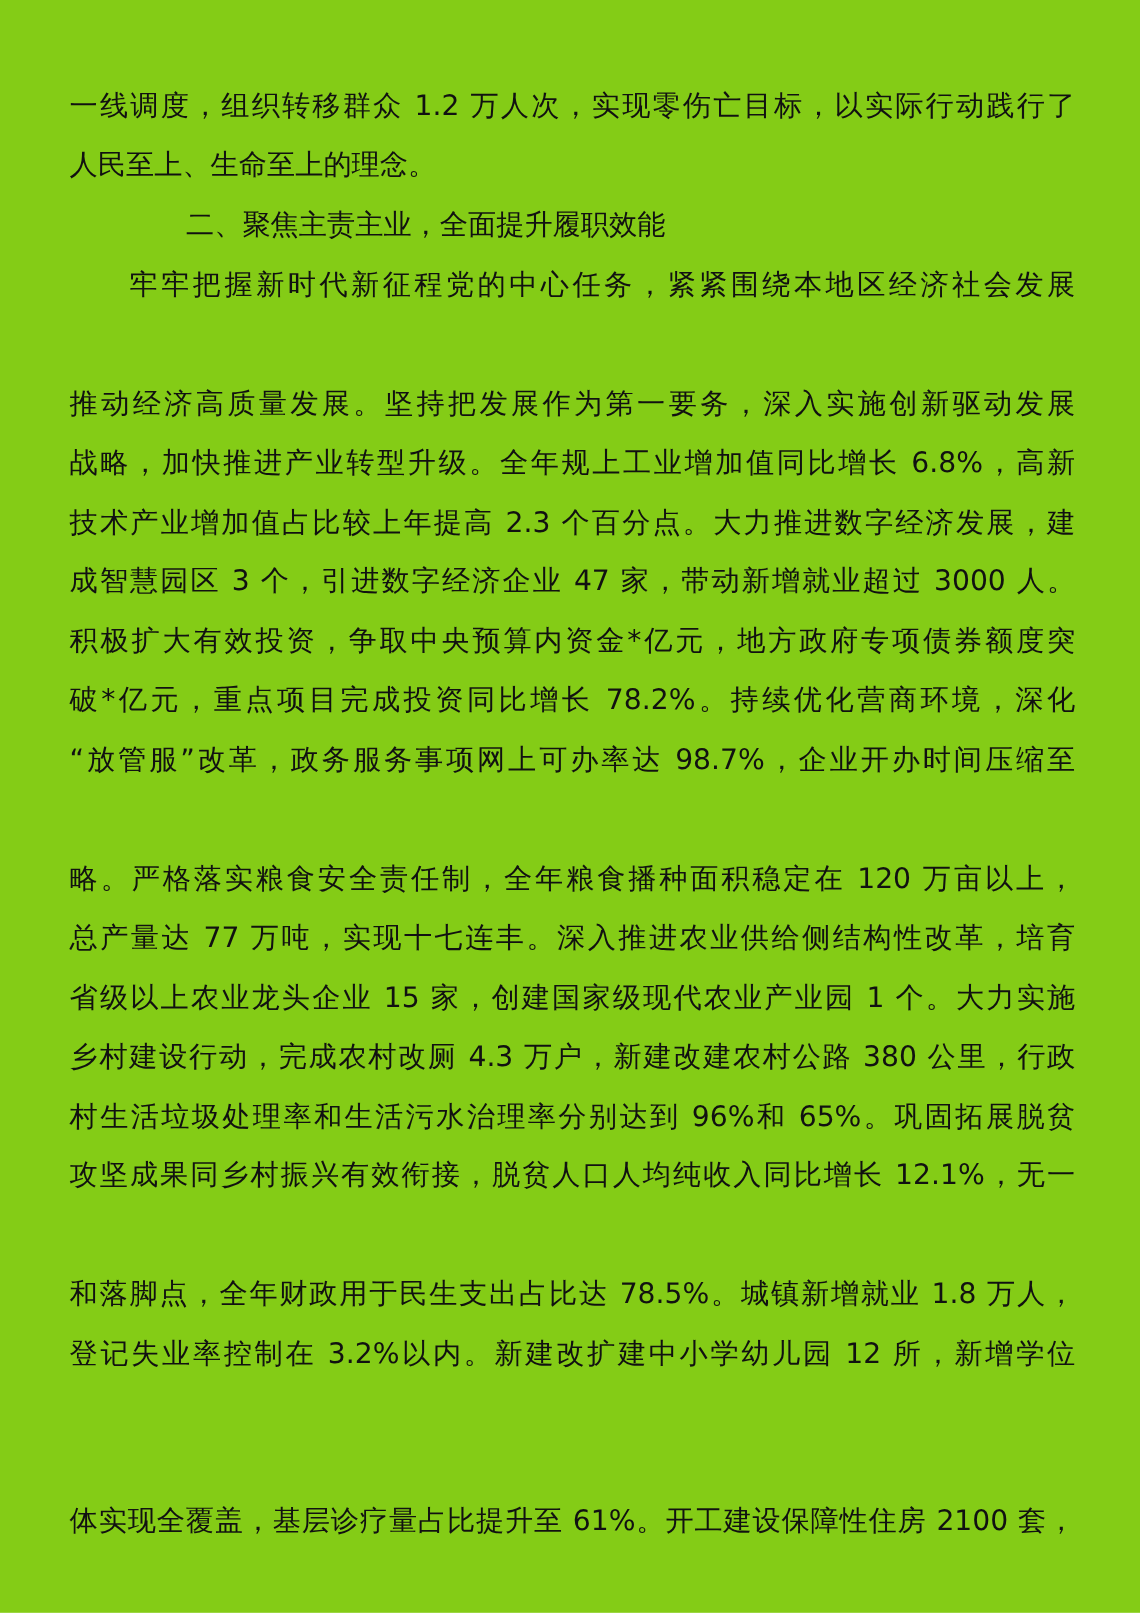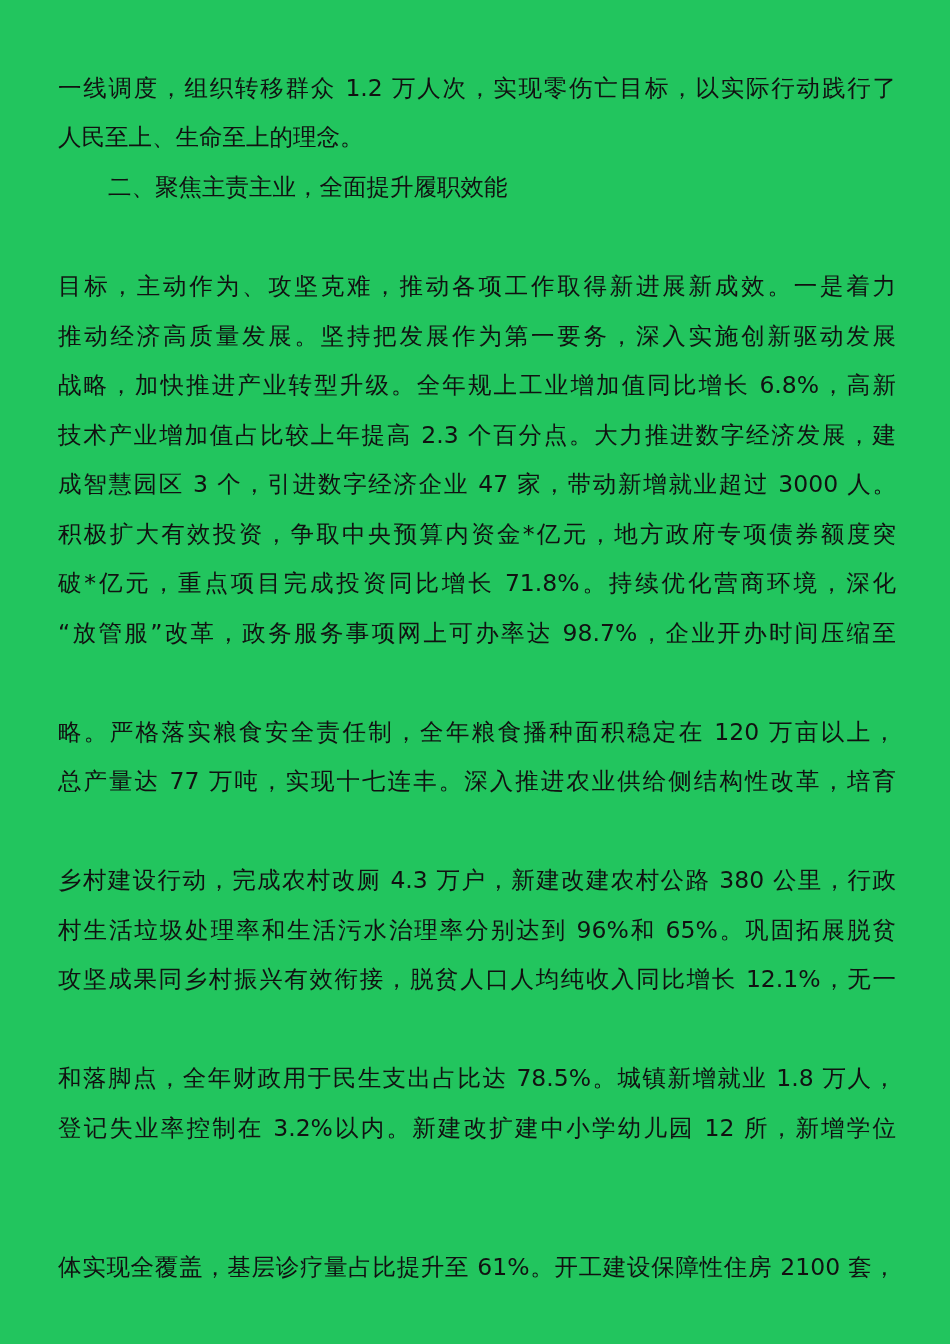--- a/index.html
+++ b/index.html
@@ -14,21 +14,21 @@
     overflow: hidden;
     font-family: "DejaVu Sans", "Liberation Sans", sans-serif;
     color: #111111;
   }
   .page {
     position: absolute;
     left: 0;
     top: 0;
     width: 950px;
     height: 1344px;
-    background: #22c55e;
+    background: #84cc16;
   }
   .line {
     position: absolute;
     left: 58px;
     width: 838px;
     height: 34px;
     line-height: 34px;
     font-size: 23.5px;
     white-space: nowrap;
     text-align: justify;
@@ -47,32 +47,33 @@
   }
 </style>
 </head>
 <body>
 
 <div class="page">
 
   <div class="line" style="top:71px;">一线调度，组织转移群众 1.2 万人次，实现零伤亡目标，以实际行动践行了</div>
   <div class="line last" style="top:120px;">人民至上、生命至上的理念。</div>
 
-  <div class="line indent last heading" style="top:170px;">二、聚焦主责主业，全面提升履职效能</div>
+  <div class="line indent last heading" style="top:170px;margin-left:47px;">二、聚焦主责主业，全面提升履职效能</div>
 
-  <div class="line" style="top:269px;">目标，主动作为、攻坚克难，推动各项工作取得新进展新成效。一是着力</div>
+  <div class="line indent" style="top:220px;">牢牢把握新时代新征程党的中心任务，紧紧围绕本地区经济社会发展</div>
   <div class="line" style="top:319px;">推动经济高质量发展。坚持把发展作为第一要务，深入实施创新驱动发展</div>
   <div class="line" style="top:368px;">战略，加快推进产业转型升级。全年规上工业增加值同比增长 6.8%，高新</div>
   <div class="line" style="top:418px;">技术产业增加值占比较上年提高 2.3 个百分点。大力推进数字经济发展，建</div>
   <div class="line" style="top:467px;">成智慧园区 3 个，引进数字经济企业 47 家，带动新增就业超过 3000 人。</div>
   <div class="line" style="top:517px;">积极扩大有效投资，争取中央预算内资金*亿元，地方政府专项债券额度突</div>
-  <div class="line" style="top:566px;">破*亿元，重点项目完成投资同比增长 71.8%。持续优化营商环境，深化</div>
+  <div class="line" style="top:566px;">破*亿元，重点项目完成投资同比增长 78.2%。持续优化营商环境，深化</div>
   <div class="line" style="top:616px;">“放管服”改革，政务服务事项网上可办率达 98.7%，企业开办时间压缩至</div>
   <div class="line" style="top:715px;">略。严格落实粮食安全责任制，全年粮食播种面积稳定在 120 万亩以上，</div>
   <div class="line" style="top:764px;">总产量达 77 万吨，实现十七连丰。深入推进农业供给侧结构性改革，培育</div>
+  <div class="line" style="top:814px;">省级以上农业龙头企业 15 家，创建国家级现代农业产业园 1 个。大力实施</div>
   <div class="line" style="top:863px;">乡村建设行动，完成农村改厕 4.3 万户，新建改建农村公路 380 公里，行政</div>
   <div class="line" style="top:913px;">村生活垃圾处理率和生活污水治理率分别达到 96%和 65%。巩固拓展脱贫</div>
   <div class="line" style="top:962px;">攻坚成果同乡村振兴有效衔接，脱贫人口人均纯收入同比增长 12.1%，无一</div>
   <div class="line" style="top:1061px;">和落脚点，全年财政用于民生支出占比达 78.5%。城镇新增就业 1.8 万人，</div>
   <div class="line" style="top:1111px;">登记失业率控制在 3.2%以内。新建改扩建中小学幼儿园 12 所，新增学位</div>
   <div class="line" style="top:1250px;">体实现全覆盖，基层诊疗量占比提升至 61%。开工建设保障性住房 2100 套，</div>
 
 </div>
 
 </body></html>

